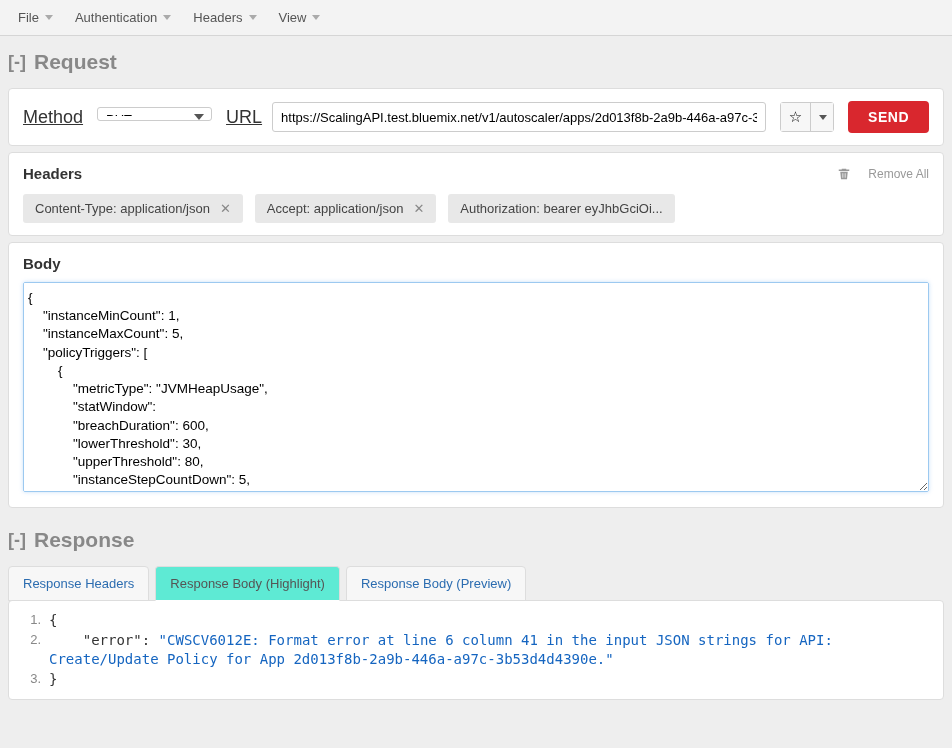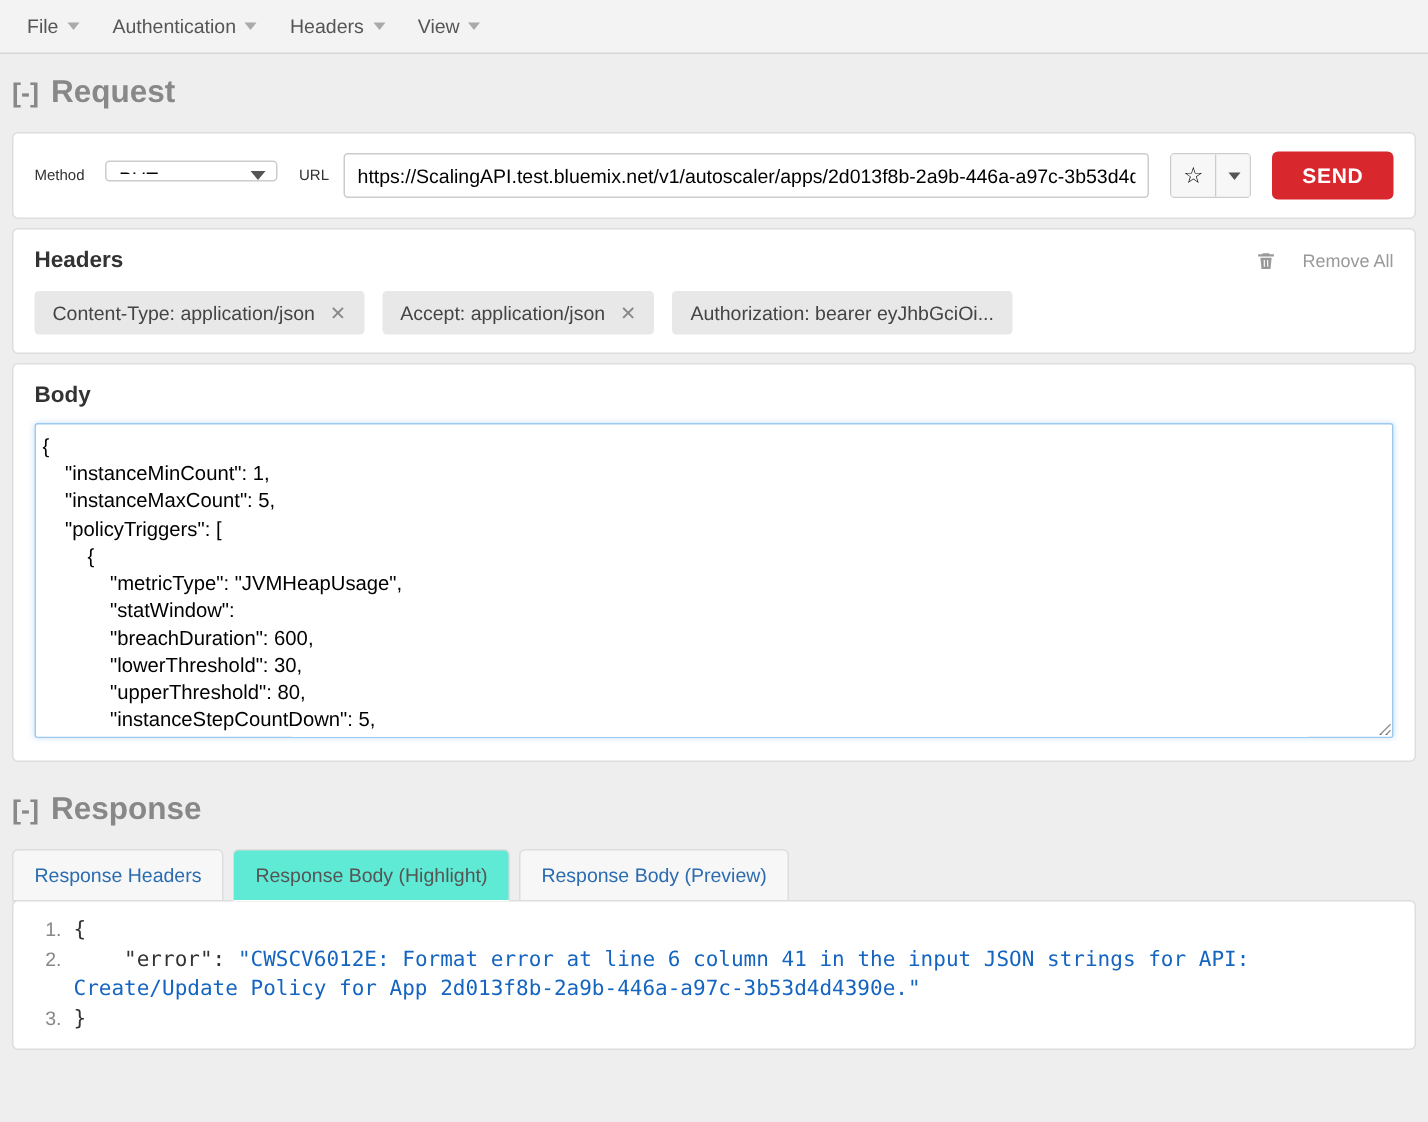--- a/index.html
+++ b/index.html
@@ -11,21 +11,21 @@
 .menu-item { display: flex; align-items: center; gap: 4px; padding: 6px 8px; color: #555; cursor: pointer; font-size: 13px; }
 .brand { font-weight: 700; font-size: 22px; color: #000; margin-left: 10px; letter-spacing: -0.5px;}
 .caret { width: 0; height: 0; border-left: 4px solid transparent; border-right: 4px solid transparent; border-top: 5px solid #aaa; margin-left:2px;}
 
 .section-title { display: flex; align-items: center; gap: 8px; color: #888; font-size: 21px; font-weight: 600; padding: 14px 8px 8px 8px; }
 .collapse-toggle { color: #888; font-size: 18px; }
 
 .panel { background: #fff; border: 1px solid #ddd; border-radius: 4px; margin: 6px 8px; padding: 12px 14px; }
 
 .req-row { display: flex; align-items: center; gap: 14px; }
-.label { font-size: 10px; color: #333; }
+.label { font-size: 18px; color: #333; text-decoration: underline; }
 .select-wrap { position: relative; }
 select.method { width: 115px; height: 14px; border: 1px solid #ccc; border-radius: 3px; padding: 4px 8px; font-size: 13px; appearance: none; background:#fff; }
 .select-caret { position: absolute; right: 8px; top: 50%; transform: translateY(-50%); pointer-events: none; width:0; height:0; border-left:5px solid transparent; border-right:5px solid transparent; border-top:6px solid #555;}
 input.url { flex: 1; height: 30px; border: 1px solid #ccc; border-radius: 3px; padding: 4px 8px; font-size: 13px; }
 .url-group { display:flex; align-items:center; gap:10px; flex:1; }
 .fav-group { display:flex; align-items:center; border:1px solid #ccc; border-radius:3px; height:30px; }
 .fav-btn { width:30px; height:28px; display:flex; align-items:center; justify-content:center; background:#f7f7f7; border:none; border-right:1px solid #ccc; cursor:pointer; font-size:15px;}
 .fav-drop { width:22px; height:28px; display:flex; align-items:center; justify-content:center; background:#f7f7f7; border:none; cursor:pointer;}
 .send-btn { background:#d9272e; color:#fff; font-weight:700; border:none; border-radius:4px; padding: 8px 20px; font-size:14px; cursor:pointer; letter-spacing:0.5px;}
 

